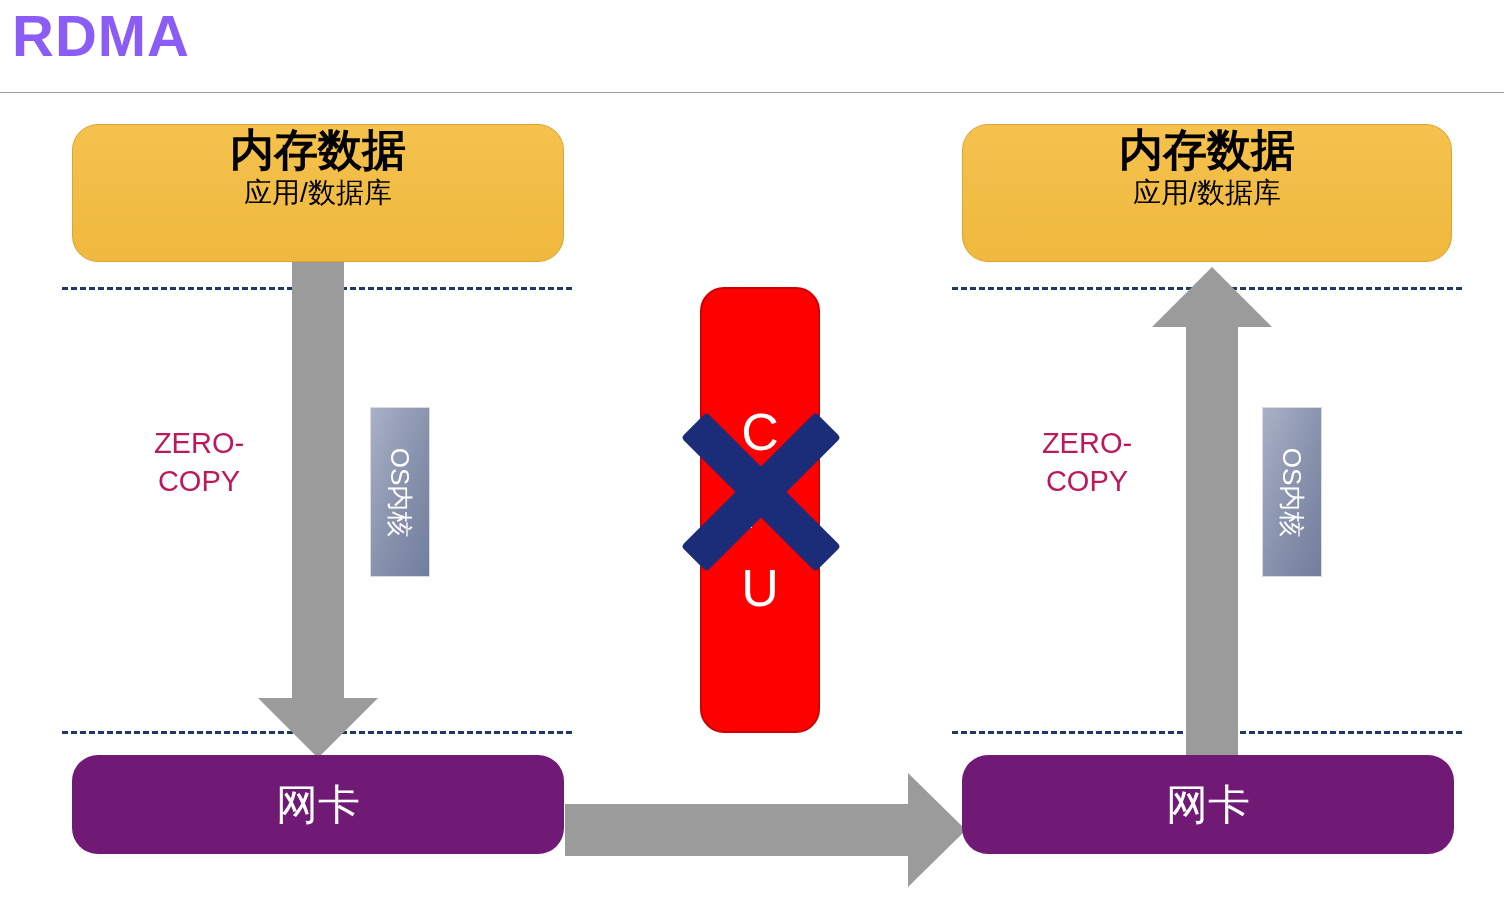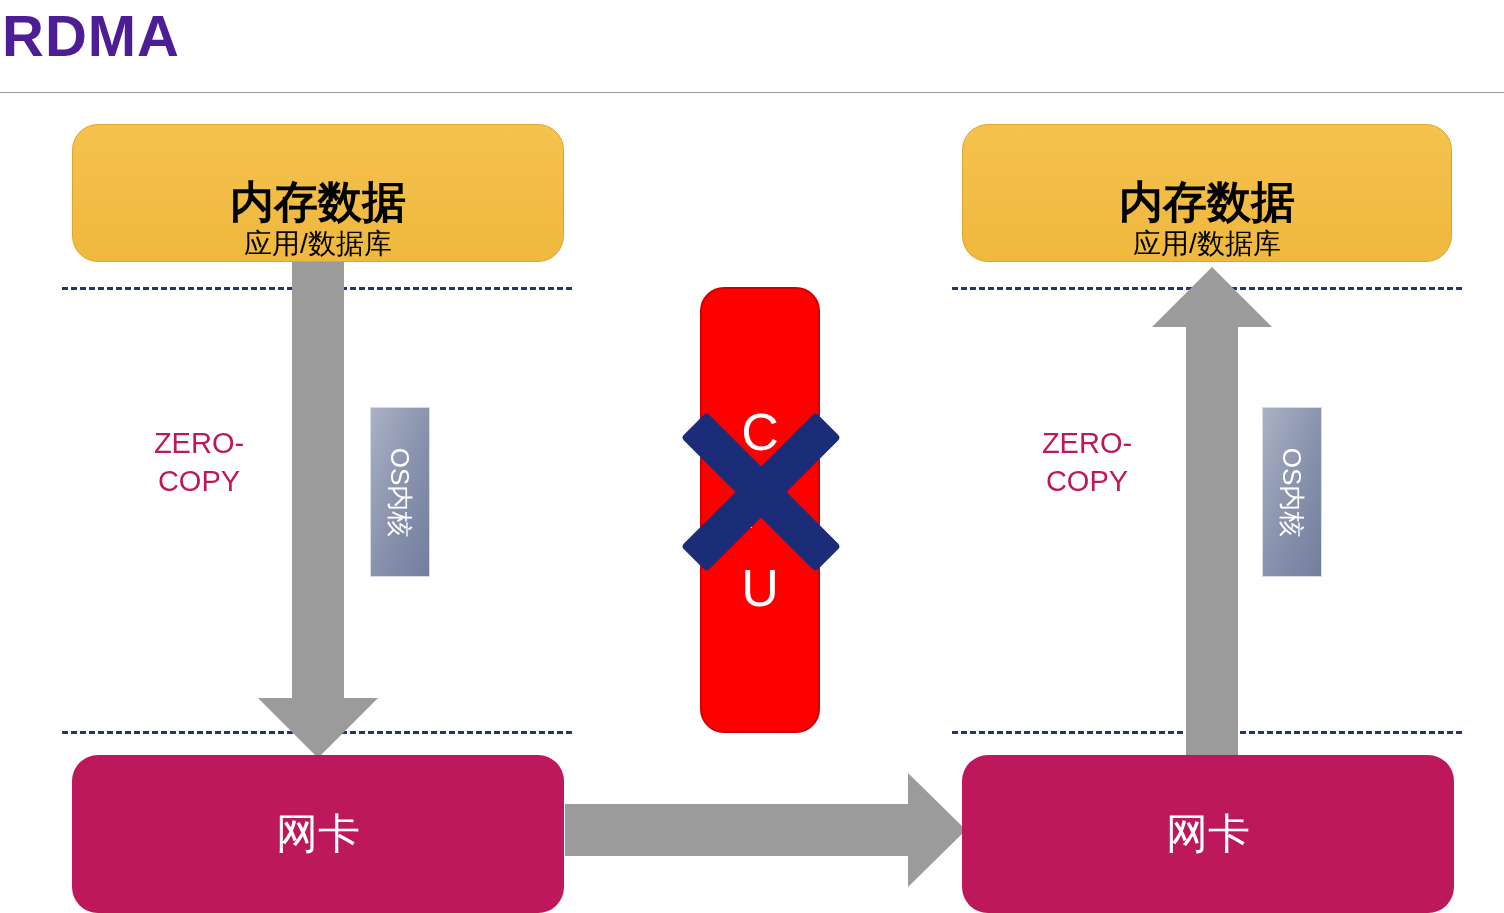--- a/index.html
+++ b/index.html
@@ -6,42 +6,42 @@
   body { font-family: "Liberation Sans", "DejaVu Sans", sans-serif; }
   .stage {
     position: relative;
     width: 1504px;
     height: 913px;
     background: #ffffff;
     overflow: hidden;
   }
   .page-title {
     position: absolute;
-    left: 2px; top: 2px;
+    left: 12px; top: 2px;
     font-size: 58px;
     font-weight: 600;
-    color: #4c1d95;
+    color: #8b5cf6;
     letter-spacing: 1px;
   }
   .title-divider {
     position: absolute;
     left: 0; top: 92px;
     width: 1504px;
     border-top: 1px solid #9a9a9a;
   }
   .memory-box {
     position: absolute;
     width: 492px; height: 138px;
     background: linear-gradient(180deg, #f5c24d 0%, #efb83e 100%);
     border: 1px solid #dfa332;
     border-radius: 26px;
     display: flex;
     flex-direction: column;
     align-items: center;
-    justify-content: flex-end;
+    justify-content: flex-start;
     box-sizing: border-box;
     z-index: 3;
   }
   .memory-box .memory-title {
     font-size: 44px;
     font-weight: 700;
     color: #000000;
     line-height: 1.15;
   }
   .memory-box .memory-subtitle {
@@ -155,22 +155,22 @@
     left: 0; top: 0;
     width: 190px; height: 36px;
     background: #1b2d78;
     border-radius: 4px;
   }
   .cross-bar.a { transform: rotate(45deg); }
   .cross-bar.b { transform: rotate(-45deg); }
 
   .nic-box {
     position: absolute;
-    width: 492px; height: 158px;
-    background: #be185d;
+    width: 492px; height: 99px;
+    background: #701a75;
     border-radius: 26px;
     display: flex;
     align-items: center;
     justify-content: center;
     z-index: 3;
   }
   .nic-box .nic-label {
     color: #ffffff;
     font-size: 42px;
   }

